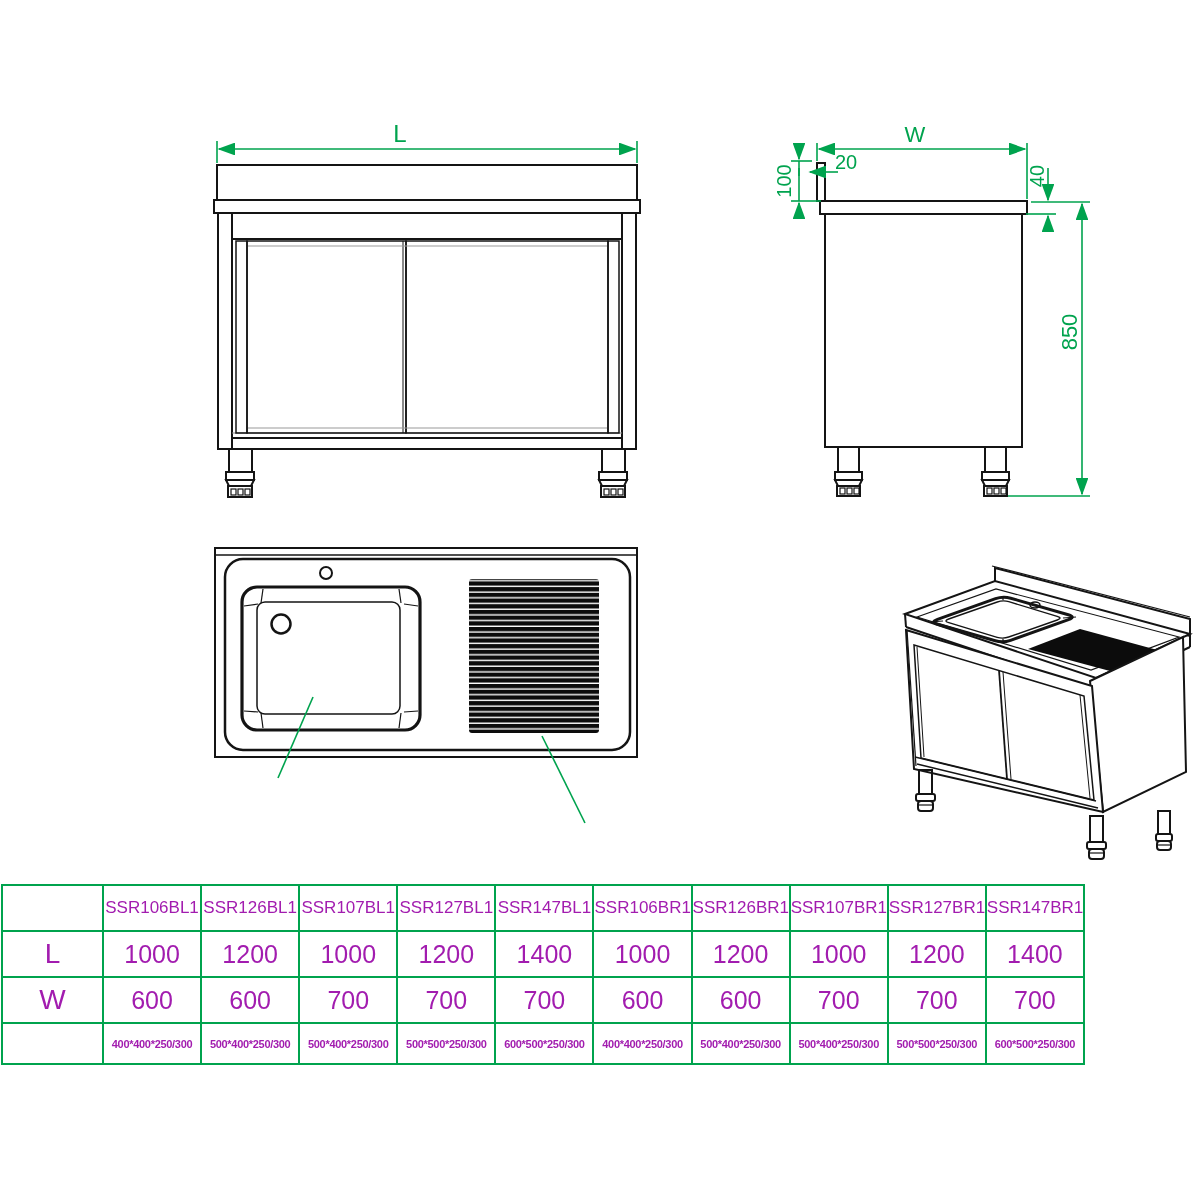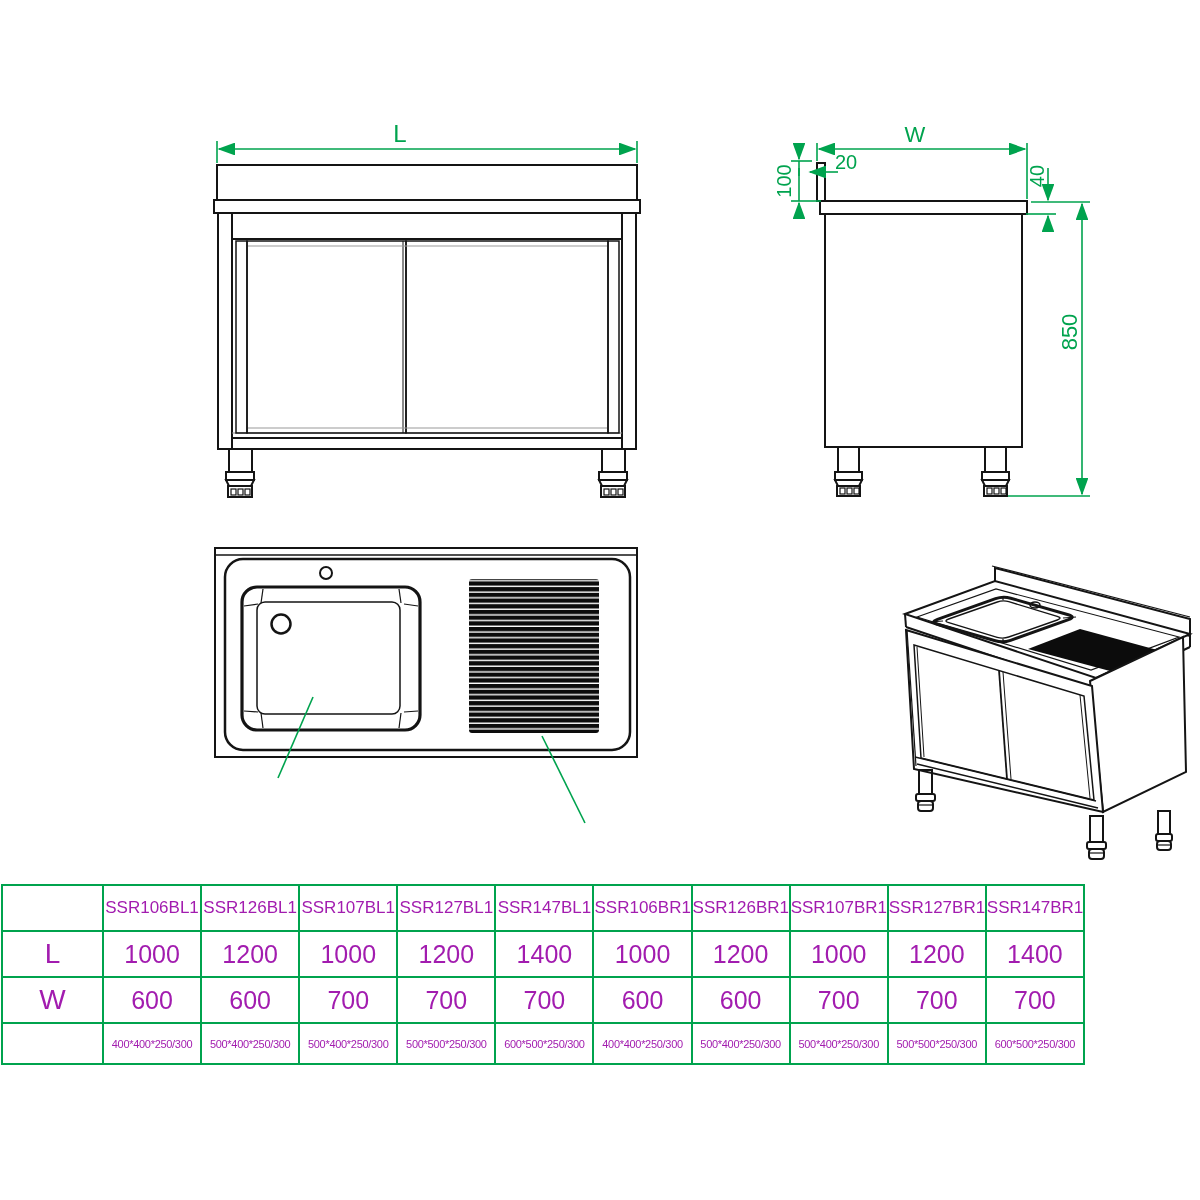--- a/index.html
+++ b/index.html
@@ -7,21 +7,21 @@
        font-family:"Liberation Sans",sans-serif;}
   #drawing{position:absolute;left:0;top:0;}
   .dimtext{fill:#00a34e;font-family:"Liberation Sans",sans-serif;}
   #spec-table-wrap{position:absolute;left:1px;top:884px;width:1084px;height:179px;}
   table.spec{border-collapse:collapse;table-layout:fixed;width:1084px;height:179px;}
   table.spec td{border:2px solid #00a34e;color:#a21caf;text-align:center;
                 vertical-align:middle;white-space:nowrap;overflow:hidden;padding:0;}
   td.model{font-size:17px;}
   td.rowlabel{font-size:28px;}
   td.val{font-size:25px;}
-  td.sink{font-size:11px;font-weight:normal;letter-spacing:-0.3px;}
+  td.sink{font-size:11px;font-weight:bold;letter-spacing:-0.3px;}
   tr.r-head{height:46px;}
   tr.r-l{height:46px;}
   tr.r-w{height:46px;}
   tr.r-s{height:41px;}
 </style>
 </head>
 <body>
 
 <svg id="drawing" width="1200" height="1200" viewBox="0 0 1200 1200">
   <defs>

